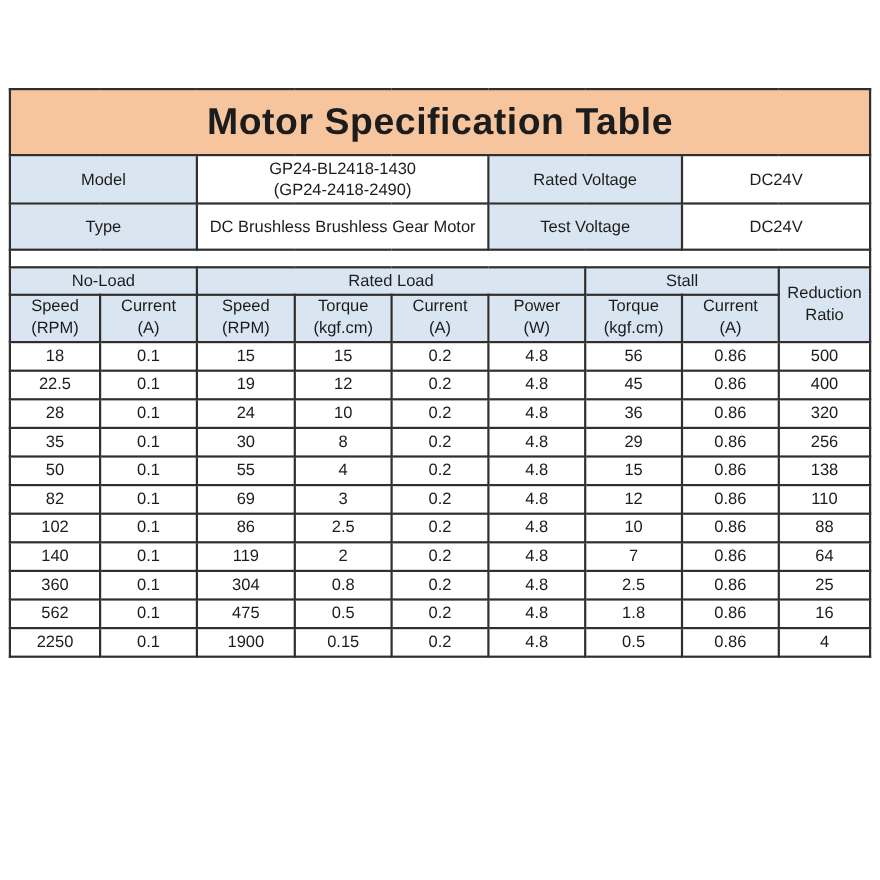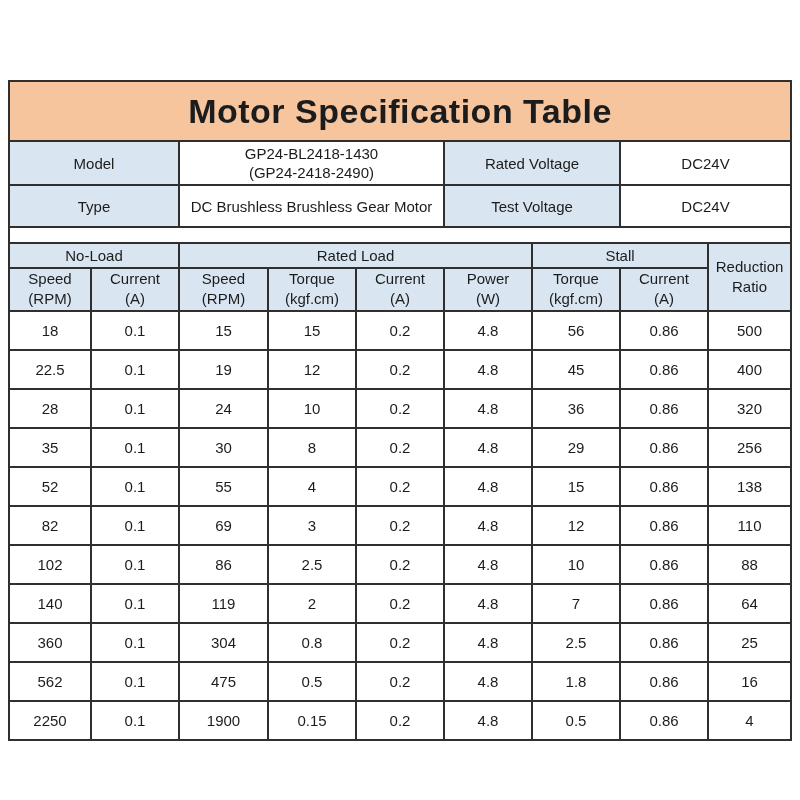--- a/index.html
+++ b/index.html
@@ -50,21 +50,21 @@
   }
   .pre {
     white-space: pre-line;
     line-height: 1.35;
   }
   tr.info-row-model { height: 44px; }
   tr.info-row-type  { height: 42px; }
   tr.spacer-row td  { height: 14px; background: #ffffff; }
   tr.group-row      { height: 25px; }
   tr.colhdr-row     { height: 40px; }
-  tbody#data-rows tr { height: 39px; padding-left: 28px; }
+  tbody#data-rows tr { height: 26px; padding-left: 28px; }
   .val-line { line-height: 1.3; }
 </style>
 </head>
 <body>
 
 <div class="page">
   <table class="spec-table">
     <colgroup>
       <col style="width:82px">
         <col style="width:88px">
@@ -163,21 +163,21 @@
           <td class="val">0.1</td>
           <td class="val">30</td>
           <td class="val">8</td>
           <td class="val">0.2</td>
           <td class="val">4.8</td>
           <td class="val">29</td>
           <td class="val">0.86</td>
           <td class="val">256</td>
         </tr>
         <tr>
-          <td class="val">52</td>
+          <td class="val">50</td>
           <td class="val">0.1</td>
           <td class="val">55</td>
           <td class="val">4</td>
           <td class="val">0.2</td>
           <td class="val">4.8</td>
           <td class="val">15</td>
           <td class="val">0.86</td>
           <td class="val">138</td>
         </tr>
         <tr>

